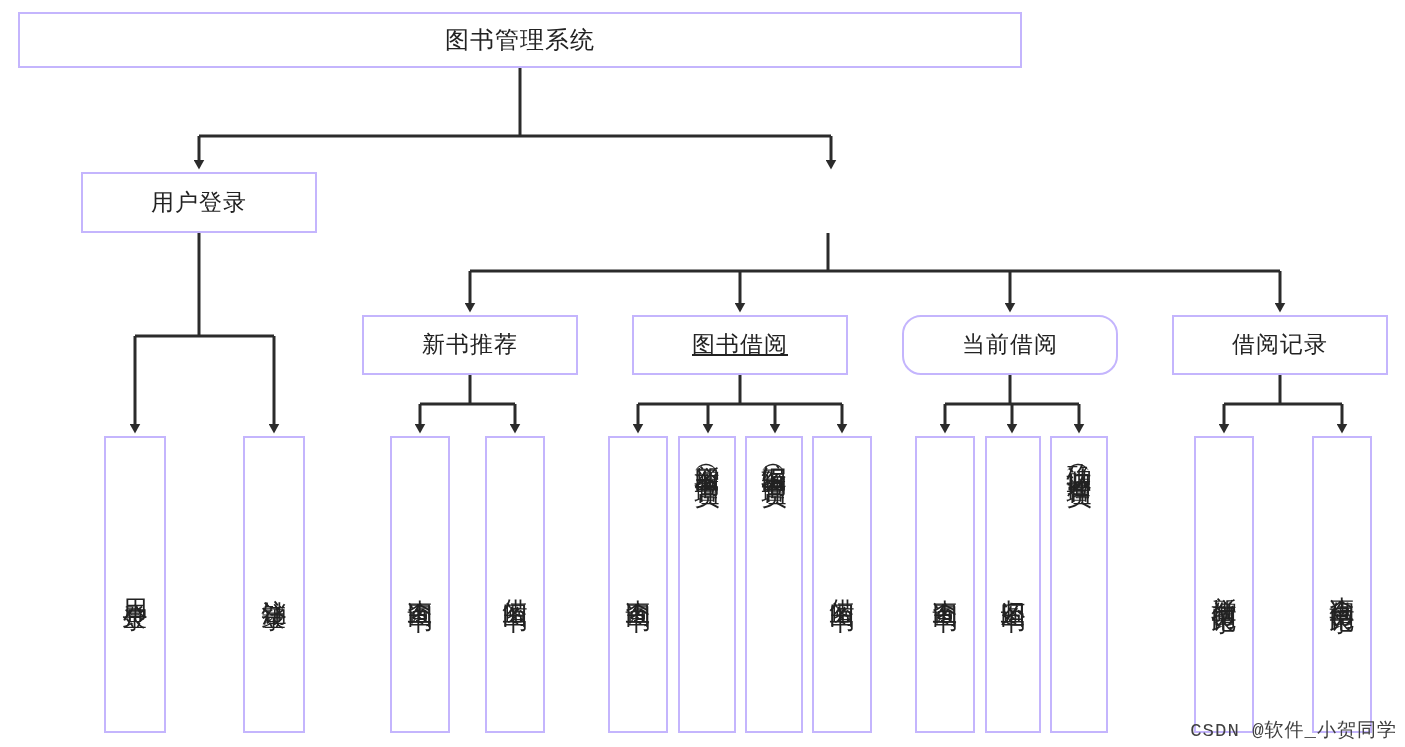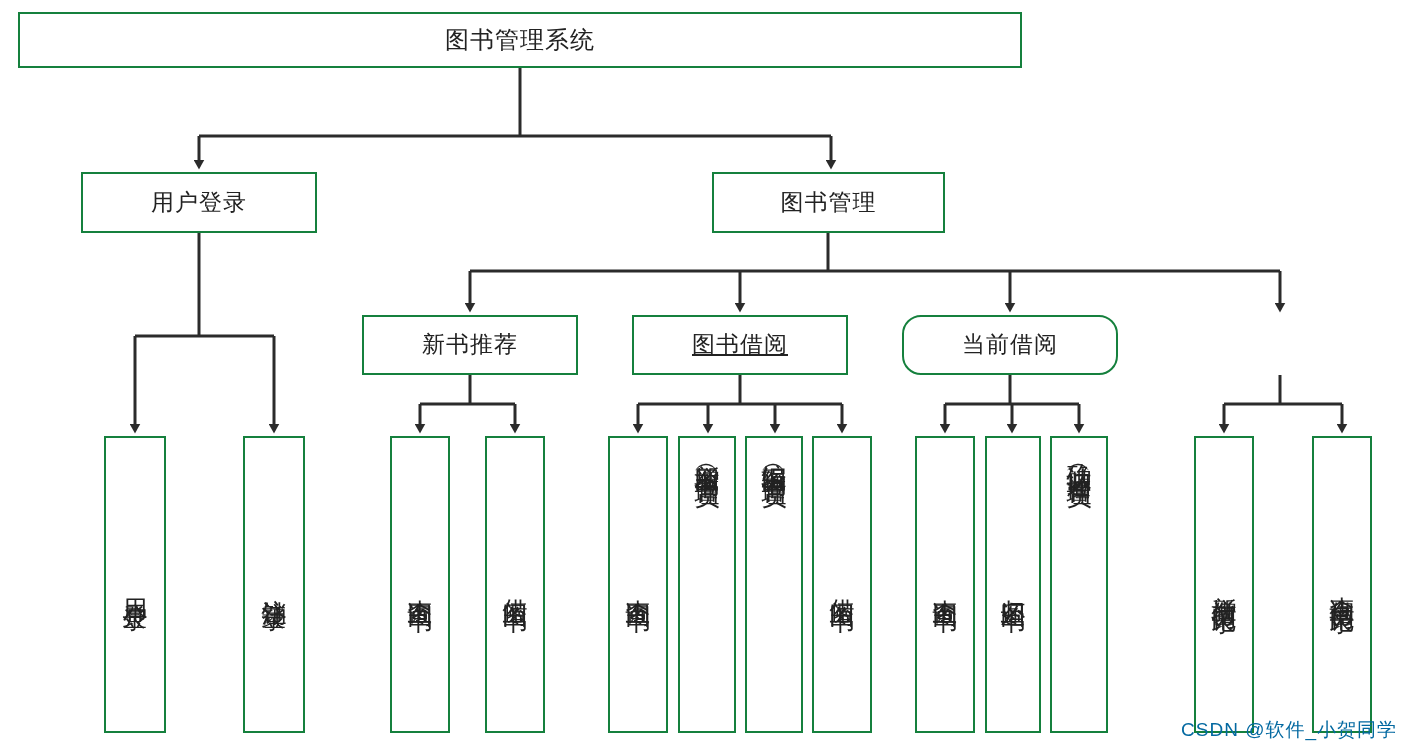--- a/index.html
+++ b/index.html
@@ -18,21 +18,21 @@
   svg#edges{
     position:absolute;
     left:0; top:0;
     width:1405px; height:747px;
     pointer-events:none;
   }
   .node{
     position:absolute;
     box-sizing:border-box;
     background:#ffffff;
-    border:2px solid #15803d;
+    border:2px solid #c4b5fd;
     display:flex;
     align-items:center;
     justify-content:center;
     text-align:left;
   }
   .node.level0{
     font-size:24px;
     letter-spacing:1px;
   }
   .node.level1{
@@ -62,24 +62,24 @@
   }
   .node.leaf.mid{
     align-items:center;
     padding-top:0;
   }
   #watermark{
     position:absolute;
     right:8px;
     bottom:4px;
     font-size:19px;
-    color:#0369a1;
+    color:#404040;
     letter-spacing:1px;
     white-space:nowrap;
-    font-family:Liberation Sans, sans-serif;
+    font-family:Liberation Mono, monospace;
   }
 </style>
 </head>
 <body>
 
 <div id="canvas">
 
   <svg id="edges" viewBox="0 0 1405 747">
     <defs>
       <marker id="arrow" markerWidth="11" markerHeight="11" refX="1.5" refY="5.5" orient="auto" markerUnits="userSpaceOnUse">
@@ -130,33 +130,33 @@
     </g>
   </svg>
 
   <div class="node level0" style="left:18px; top:12px; width:1004px; height:56px;">
     <span class="label">图书管理系统</span>
   </div>
 
   <div class="node level1" style="left:81px; top:172px; width:236px; height:61px;">
     <span class="label">用户登录</span>
   </div>
-  <div class="node level1" style="left:712px; top:172px; width:233px; height:61px;">
-    <span class="label">图书管理</span>
-  </div>
 
   <div class="node level2" style="left:362px; top:315px; width:216px; height:60px;">
     <span class="label">新书推荐</span>
   </div>
   <div class="node level2" style="left:632px; top:315px; width:216px; height:60px;text-decoration:underline;">
     <span class="label">图书借阅</span>
   </div>
   <div class="node level2" style="left:902px; top:315px; width:216px; height:60px;border-radius:19px;">
     <span class="label">当前借阅</span>
   </div>
+  <div class="node level2" style="left:1172px; top:315px; width:216px; height:60px;">
+    <span class="label">借阅记录</span>
+  </div>
 
   <div class="node leaf mid" style="left:104px; top:436px; width:62px; height:297px; font-size:25px;">
     <span class="label">用户登录</span>
   </div>
   <div class="node leaf mid" style="left:243px; top:436px; width:62px; height:297px; font-size:25px;">
     <span class="label">注销登录</span>
   </div>
 
   <div class="node leaf mid" style="left:390px; top:436px; width:60px; height:297px; font-size:25px;">
     <span class="label">查询图书</span>

